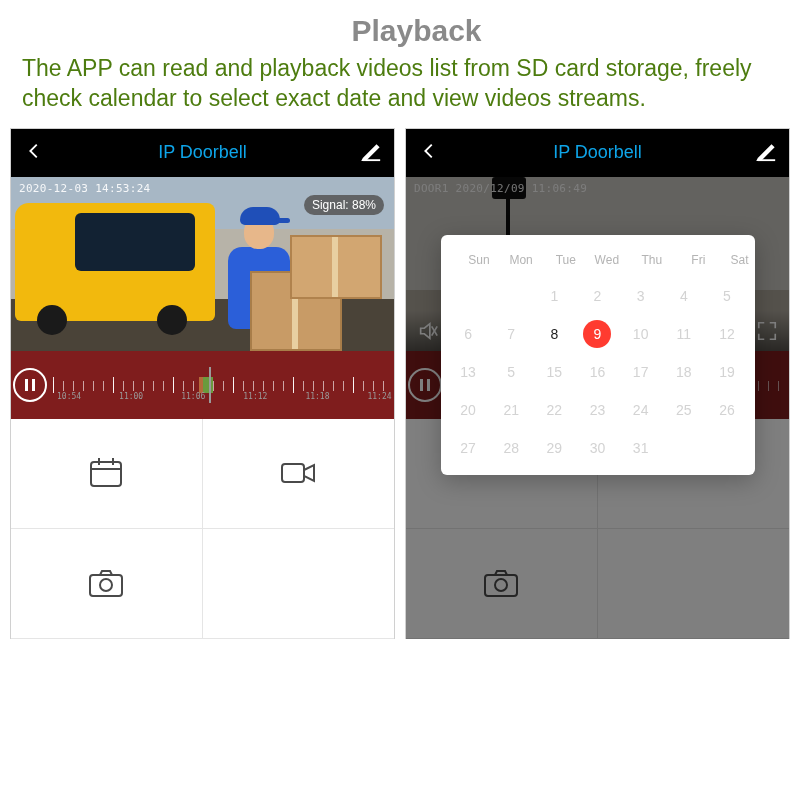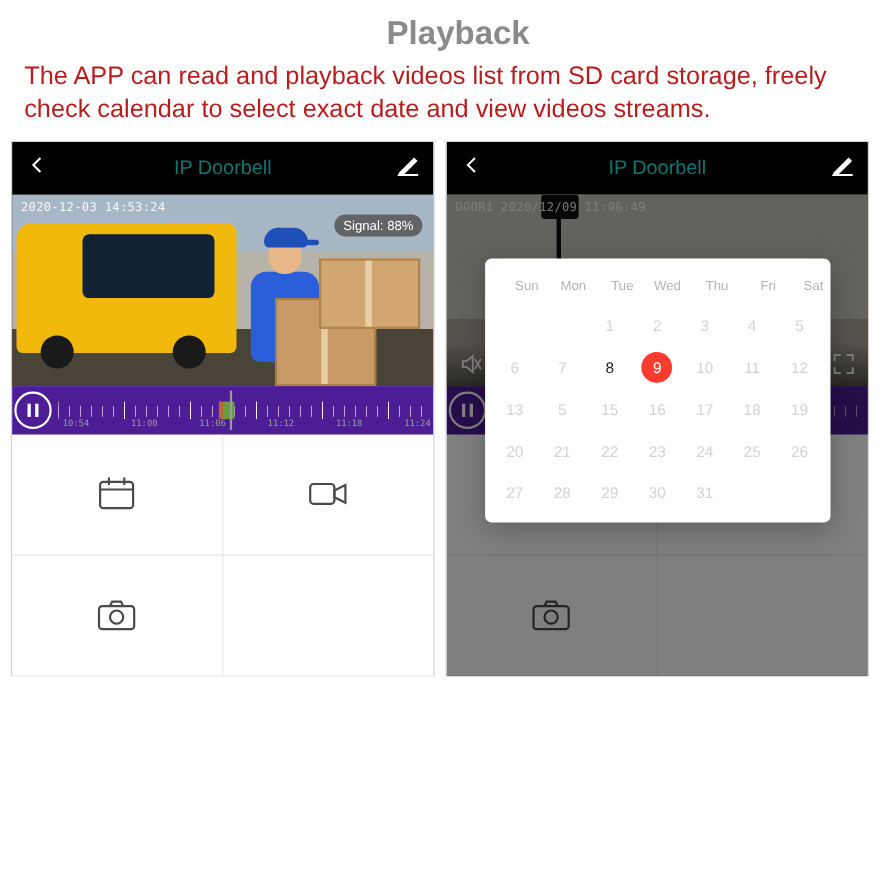--- a/index.html
+++ b/index.html
@@ -14,42 +14,42 @@
     text-align: center;
     font-size: 30px;
     font-weight: 700;
     color: #8a8a8a;
     padding-top: 14px;
     padding-bottom: 6px;
     padding-left: 33px;
   }
   .page-description {
     font-size: 23px;
-    color: #b91c1c;
+    color: #4d7c0f;
     line-height: 1.3;
     padding: 0 22px 14px 22px;
   }
   .phones {
     display: flex;
     justify-content: center;
     gap: 10px;
     padding: 0 10px;
   }
   .phone {
     width: 385px;
     background: #ffffff;
     border: 1px solid #d0d0d0;
     border-bottom: none;
     position: relative;
     overflow: hidden;
   }
   
   .app-header {
     background: #000000;
-    color: #0f766e;
+    color: #0ea5e9;
     display: flex;
     align-items: center;
     justify-content: space-between;
     height: 48px;
     padding: 0 12px;
   }
   .header-title {
     font-size: 18px;
     font-weight: 400;
   }
@@ -202,22 +202,22 @@
     width: 28px; height: 28px;
     border-radius: 50%;
     display:flex; align-items:center; justify-content:center;
   }
   .speaker-icon svg, .fullscreen-icon svg { width:22px; height:22px; stroke:#fff; fill:none; stroke-width:1.8; }
   .hd-label {
     color: #fff; font-size: 13px; font-weight: 700;
   }
   
   .timeline-bar {
-    background: #4c1d95;
-    height: 44px;
+    background: #7f1d1d;
+    height: 68px;
     display: flex;
     align-items: center;
     padding: 0 2px;
     position: relative;
   }
   .pause-btn {
     width: 34px; height: 34px;
     border: 2px solid #fff;
     border-radius: 50%;
     display:flex; align-items:center; justify-content:center;

